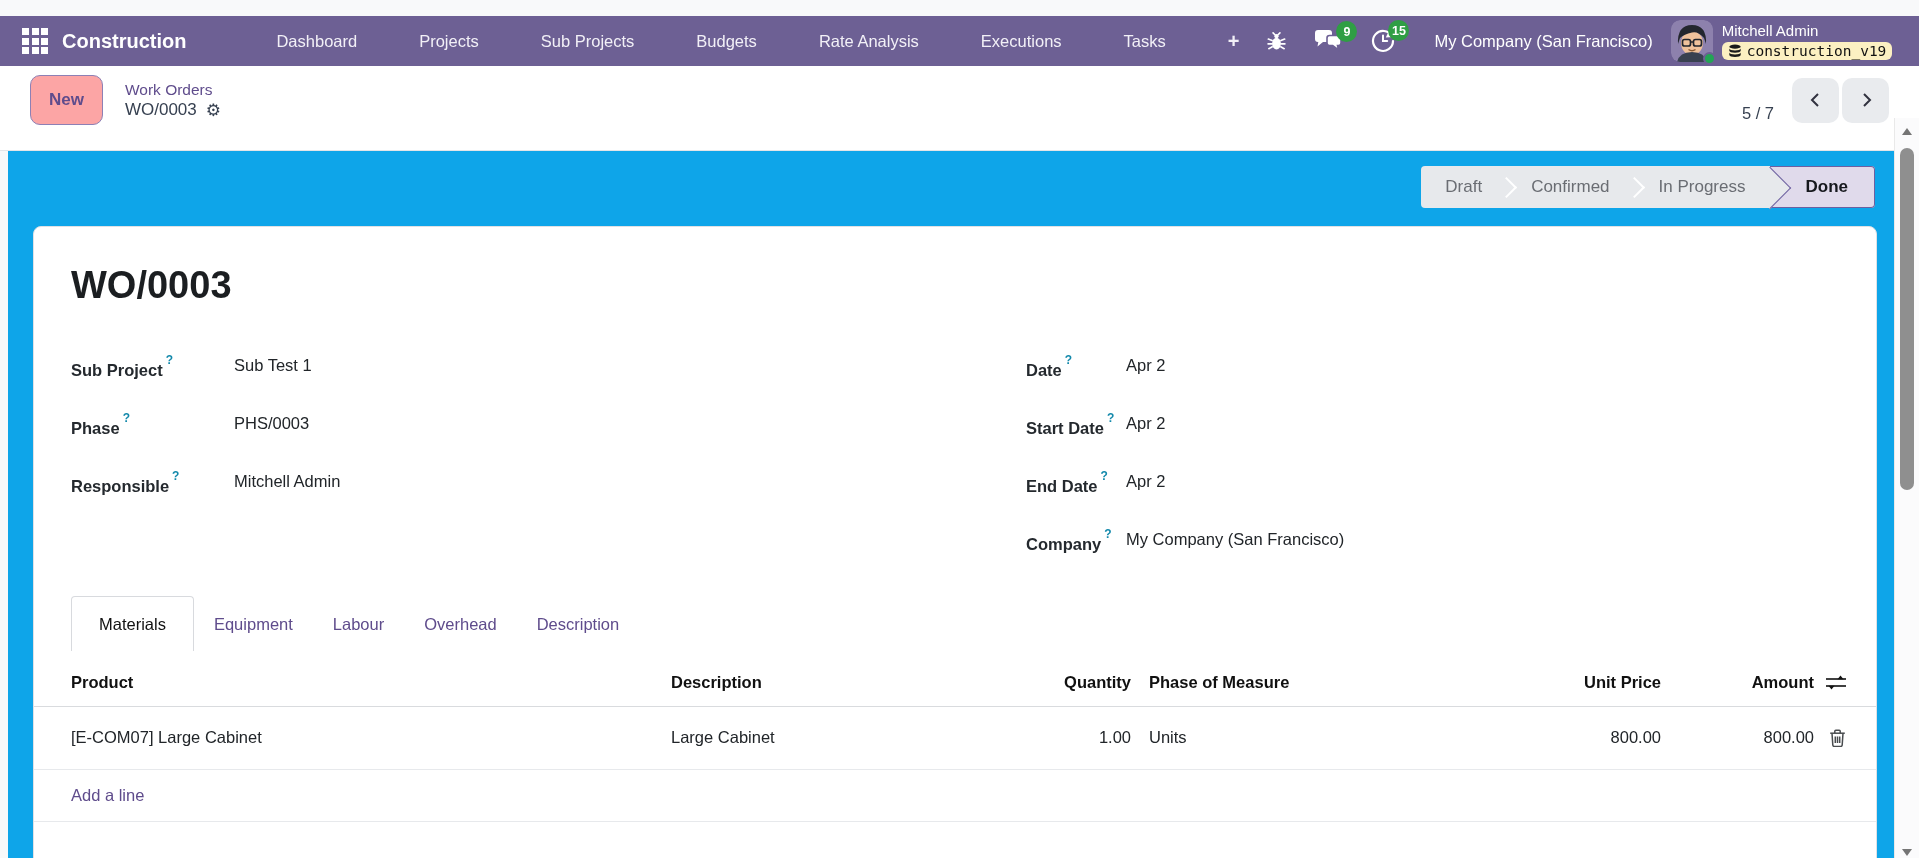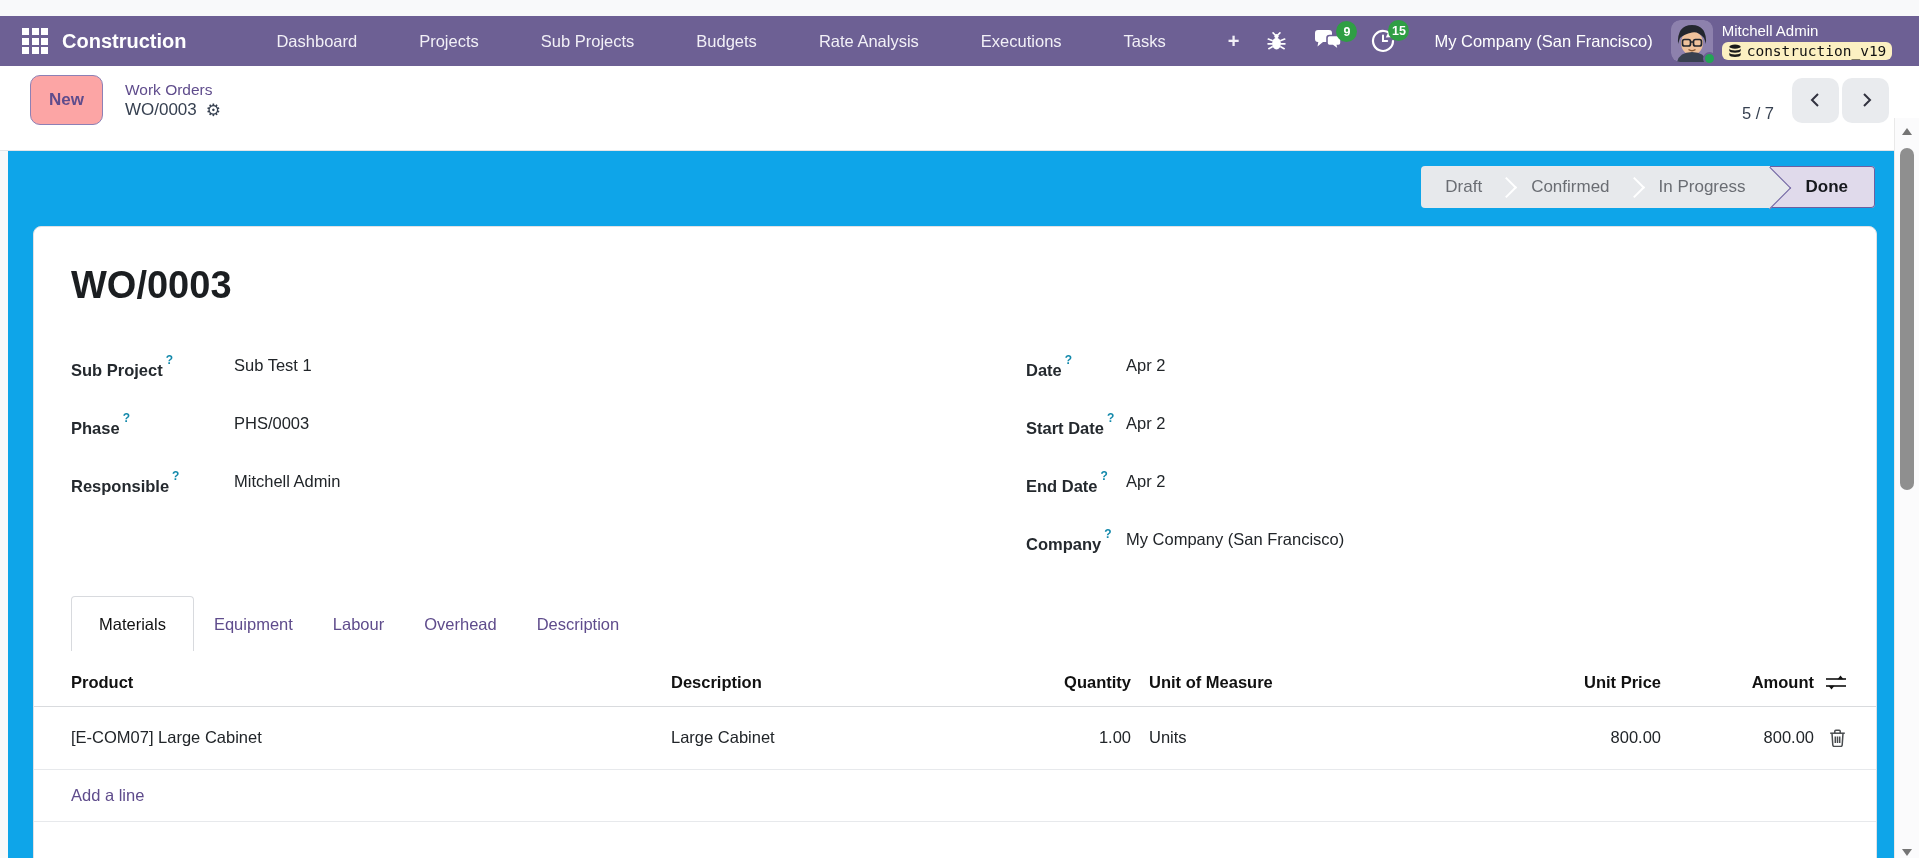--- a/index.html
+++ b/index.html
@@ -292,21 +292,21 @@
       <div class="tab">Labour</div>
       <div class="tab">Overhead</div>
       <div class="tab">Description</div>
     </div>
 
     <div class="otable">
       <div class="trow thead-row">
         <div class="cell">Product</div>
         <div class="cell">Description</div>
         <div class="cell num">Quantity</div>
-        <div class="cell uom">Unit of Measure</div>
+        <div class="cell uom">Phase of Measure</div>
         <div class="cell num">Unit Price</div>
         <div class="cell num">Amount</div>
         <div class="cell iconcol">
           <span class="icon-btn">
             <svg width="20" height="15" viewBox="0 0 20 15">
               <line x1="0" y1="4" x2="20" y2="4" stroke="#111" stroke-width="1.6"></line>
               <path d="M11.5 4.2 L14.5 0.4 L17.5 4.2 Z" fill="#111"></path>
               <line x1="0" y1="11" x2="20" y2="11" stroke="#111" stroke-width="1.6"></line>
               <path d="M2.5 10.8 L5.5 14.6 L8.5 10.8 Z" fill="#111"></path>
             </svg>

